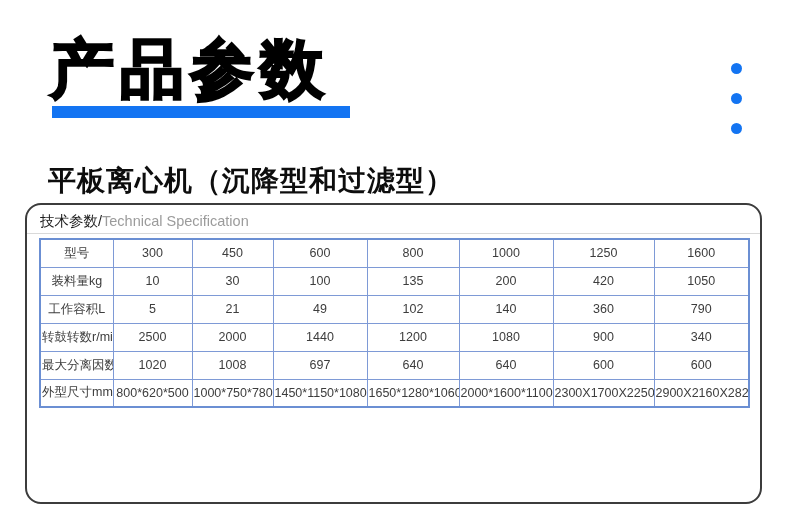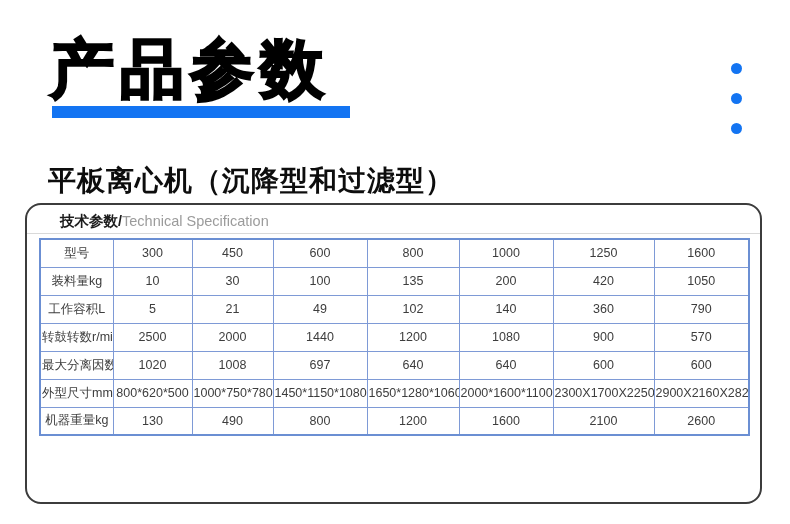--- a/index.html
+++ b/index.html
@@ -26,21 +26,21 @@
   }
   .dot-1{ top:63px; } .dot-2{ top:93px; } .dot-3{ top:123px; }
 
   .spec-card{
     position:absolute; left:25px; top:203px; width:737px; height:301px;
     background:#fff; border:2px solid #3c3c3c; border-radius:16px;
   }
   .card-header{
     position:absolute; left:13px; top:7px; font-size:14.5px; white-space:nowrap;
   }
-  .card-header .zh{ font-weight:bold; color:#1c1c1c;margin-left:20px; }
+  .card-header .zh{ font-weight:normal; color:#1c1c1c; }
   .card-header .en{ color:#9b9b9b; }
   .card-divider{
     position:absolute; left:0; right:0; top:28px; height:1px; background:#d9d9d9;
   }
   table.spec-table{
     position:absolute; left:12px; top:33px; width:709px;
     border-collapse:collapse; table-layout:fixed;
     border:2px solid var(--table-border,#6b8fd3);
     padding-left:7px;
   }
@@ -111,21 +111,21 @@
           <td>790</td>
         </tr>
         <tr>
           <td>转鼓转数r/min</td>
           <td>2500</td>
           <td>2000</td>
           <td>1440</td>
           <td>1200</td>
           <td>1080</td>
           <td>900</td>
-          <td>570</td>
+          <td>340</td>
         </tr>
         <tr>
           <td>最大分离因数</td>
           <td>1020</td>
           <td>1008</td>
           <td>697</td>
           <td>640</td>
           <td>640</td>
           <td>600</td>
           <td>600</td>
@@ -133,25 +133,15 @@
         <tr>
           <td>外型尺寸mm</td>
           <td>800*620*500</td>
           <td>1000*750*780</td>
           <td>1450*1150*1080</td>
           <td>1650*1280*1060</td>
           <td>2000*1600*1100</td>
           <td>2300X1700X2250</td>
           <td>2900X2160X2820</td>
         </tr>
-        <tr>
-          <td>机器重量kg</td>
-          <td>130</td>
-          <td>490</td>
-          <td>800</td>
-          <td>1200</td>
-          <td>1600</td>
-          <td>2100</td>
-          <td>2600</td>
-        </tr>
       </tbody>
   </table>
 </div>
 
 </body></html>

